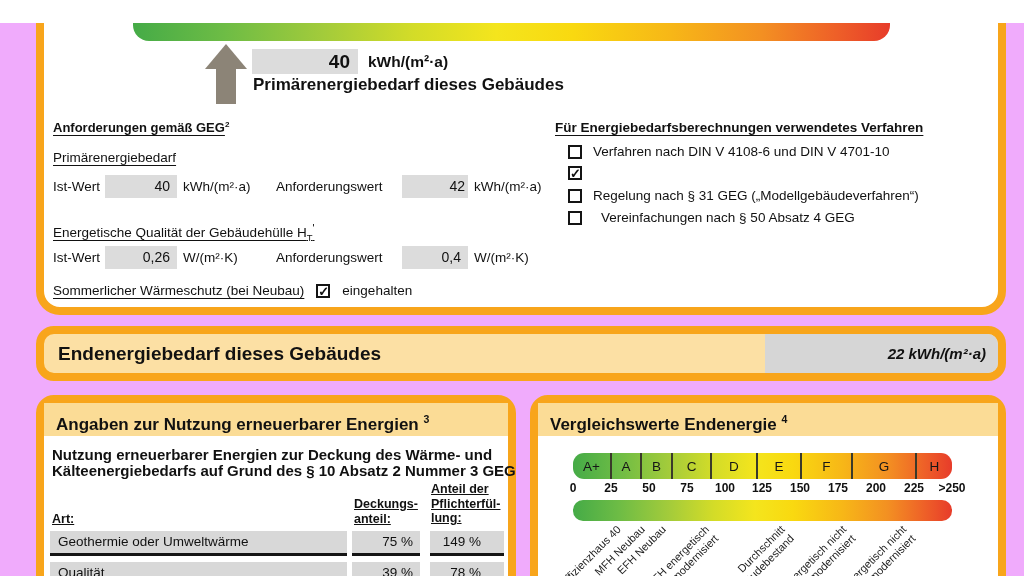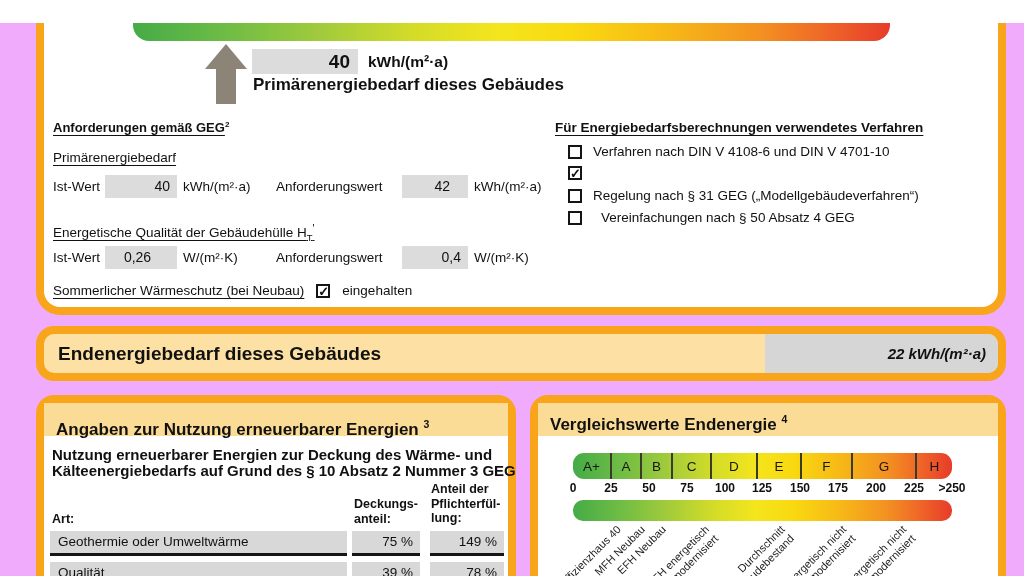--- a/index.html
+++ b/index.html
@@ -47,22 +47,22 @@
   .gradbar2{left:573px;top:477px;width:379px;height:21px;border-radius:10px;}
   .marker{position:absolute;top:500px;font-size:11px;line-height:12.5px;color:#222;
           text-align:right;white-space:pre-line;transform:rotate(-45deg);transform-origin:100% 0;}
   .m0{right:409px}.m1{right:386px}.m2{right:364px}.m3{right:321px}
   .m4{right:246px}.m5{right:184px}.m6{right:124px}
   
   .cell{position:absolute;background:var(--rowgray);border-bottom:3px solid #151515;
         height:25px;line-height:22px;font-size:13.5px;}
   .clab{left:50px;width:297px;padding-left:8px;}
   .cv1{left:352px;width:68px;text-align:right;padding-right:7px;}
-  .cv2{left:430px;width:74px;text-align:right;padding-right:7px;}
-  .colhead{position:absolute;font-weight:bold;font-size:12.5px;line-height:14.5px;white-space:pre-line;}
+  .cv2{left:430px;width:74px;text-align:right;padding-right:23px;}
+  .colhead{position:absolute;font-weight:bold;font-size:12.5px;line-height:14.5px;white-space:pre-line;text-decoration:underline;}
 </style>
 </head>
 <body>
 
 <div class="page">
 
   <div class="box" style="left:36px;top:-40px;width:970px;height:332px;border-radius:24px;"></div>
 
   <div class="abs grad topbar"></div>
 
@@ -76,31 +76,31 @@
   <span class="abs b" style="left:53px;top:97px;font-size:13px;">
     <span class="u">Anforderungen gemäß GEG</span><span class="sup">2</span>
   </span>
 
   <span class="abs txt u" style="left:53px;top:127px;">Primärenergiebedarf</span>
 
   <span class="abs txt" style="left:53px;top:156px;">Ist-Wert</span>
   <div class="field" style="left:105px;top:152px;width:72px;height:23px;line-height:23px;padding-right:7px;">40</div>
   <span class="abs txt" style="left:183px;top:156px;">kWh/(m²·a)</span>
   <span class="abs txt" style="left:276px;top:156px;">Anforderungswert</span>
-  <div class="field" style="left:402px;top:152px;width:66px;height:23px;line-height:23px;padding-right:18px;">42</div>
+  <div class="field" style="left:402px;top:152px;width:66px;height:23px;line-height:23px;padding-right:3px;">42</div>
   <span class="abs txt" style="left:474px;top:156px;">kWh/(m²·a)</span>
 
   <span class="abs txt" style="left:53px;top:196px;">
     <span class="u">
       <span>Energetische Qualität der Gebäudehülle H</span><sub style="font-size:0.7em;">T</sub><span style="vertical-align:super;font-size:0.8em;">'</span>
     </span>
   </span>
 
   <span class="abs txt" style="left:53px;top:227px;">Ist-Wert</span>
-  <div class="field" style="left:105px;top:223px;width:72px;height:23px;line-height:23px;padding-right:7px;text-align:center;">0,26</div>
+  <div class="field" style="left:105px;top:223px;width:72px;height:23px;line-height:23px;padding-right:7px;">0,26</div>
   <span class="abs txt" style="left:183px;top:227px;">W/(m²·K)</span>
   <span class="abs txt" style="left:276px;top:227px;">Anforderungswert</span>
   <div class="field" style="left:402px;top:223px;width:66px;height:23px;line-height:23px;padding-right:7px;">0,4</div>
   <span class="abs txt" style="left:474px;top:227px;">W/(m²·K)</span>
 
   <div class="abs flexrow" style="left:53px;top:260px;gap:12px;">
     <span class="txt u">Sommerlicher Wärmeschutz (bei Neubau)</span>
     <span class="cb">✓</span>
     <span class="txt">eingehalten</span>
   </div>
@@ -126,21 +126,21 @@
   <div class="box" style="left:36px;top:303px;width:970px;height:55px;border-radius:18px;background:var(--banner-cream);overflow:hidden;">
     <div class="abs" style="left:721px;top:0;width:233px;height:39px;background:#d6d6d6;text-align:right;
          line-height:39px;font-weight:bold;font-size:15px;padding-right:12px;">22 kWh/(m²·a)</div>
   </div>
   <div class="abs flexrow" style="left:44px;top:311px;height:39px;padding-left:14px;gap:10px;">
     <span class="b" style="font-size:19px;white-space:nowrap;">Endenergiebedarf dieses Gebäudes</span>
   </div>
 
   <div class="box" style="left:36px;top:372px;width:480px;height:250px;border-radius:18px;"></div>
   <div class="band" style="left:44px;top:380px;width:464px;height:33px;"></div>
-  <span class="abs b" style="left:56px;top:380px;line-height:42px;font-size:17px;">
+  <span class="abs b" style="left:56px;top:380px;line-height:33px;font-size:17px;">
     <span>Angaben zur Nutzung erneuerbarer Energien</span> <span class="sup">3</span>
   </span>
   <div class="abs b" style="left:52px;top:424px;font-size:15px;line-height:15.5px;white-space:pre-line;">Nutzung erneuerbarer Energien zur Deckung des Wärme- und
 Kälteenergiebedarfs auf Grund des § 10 Absatz 2 Nummer 3 GEG</div>
 
   <span class="colhead" style="left:52px;top:489px;">Art:</span>
   <span class="colhead" style="left:354px;top:474px;">Deckungs-
 anteil:</span>
   <span class="colhead" style="left:431px;top:459px;">Anteil der
 Pflichterfül-

